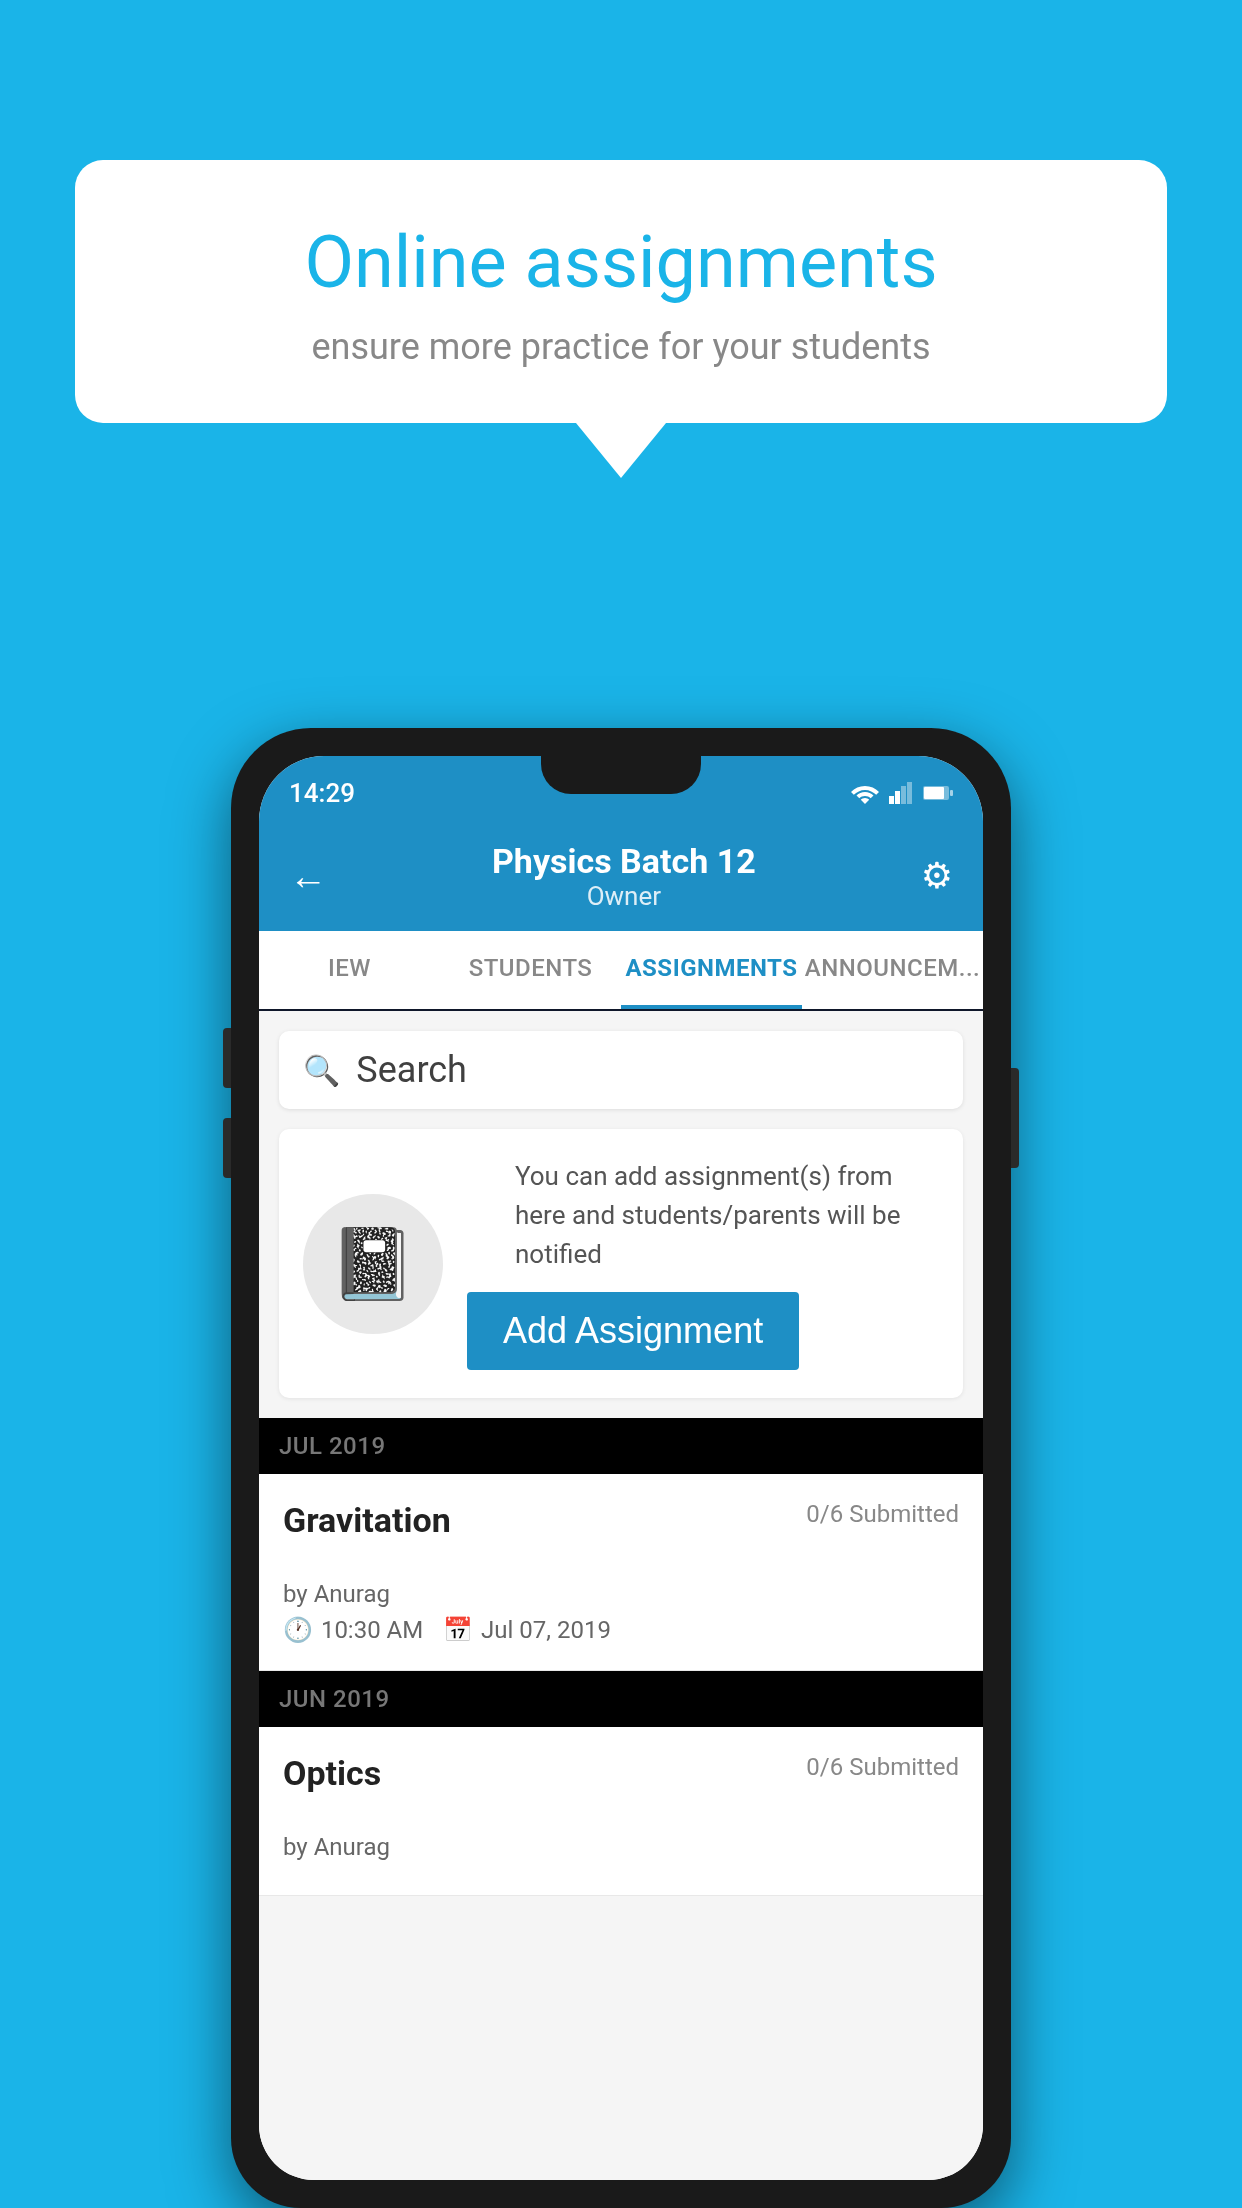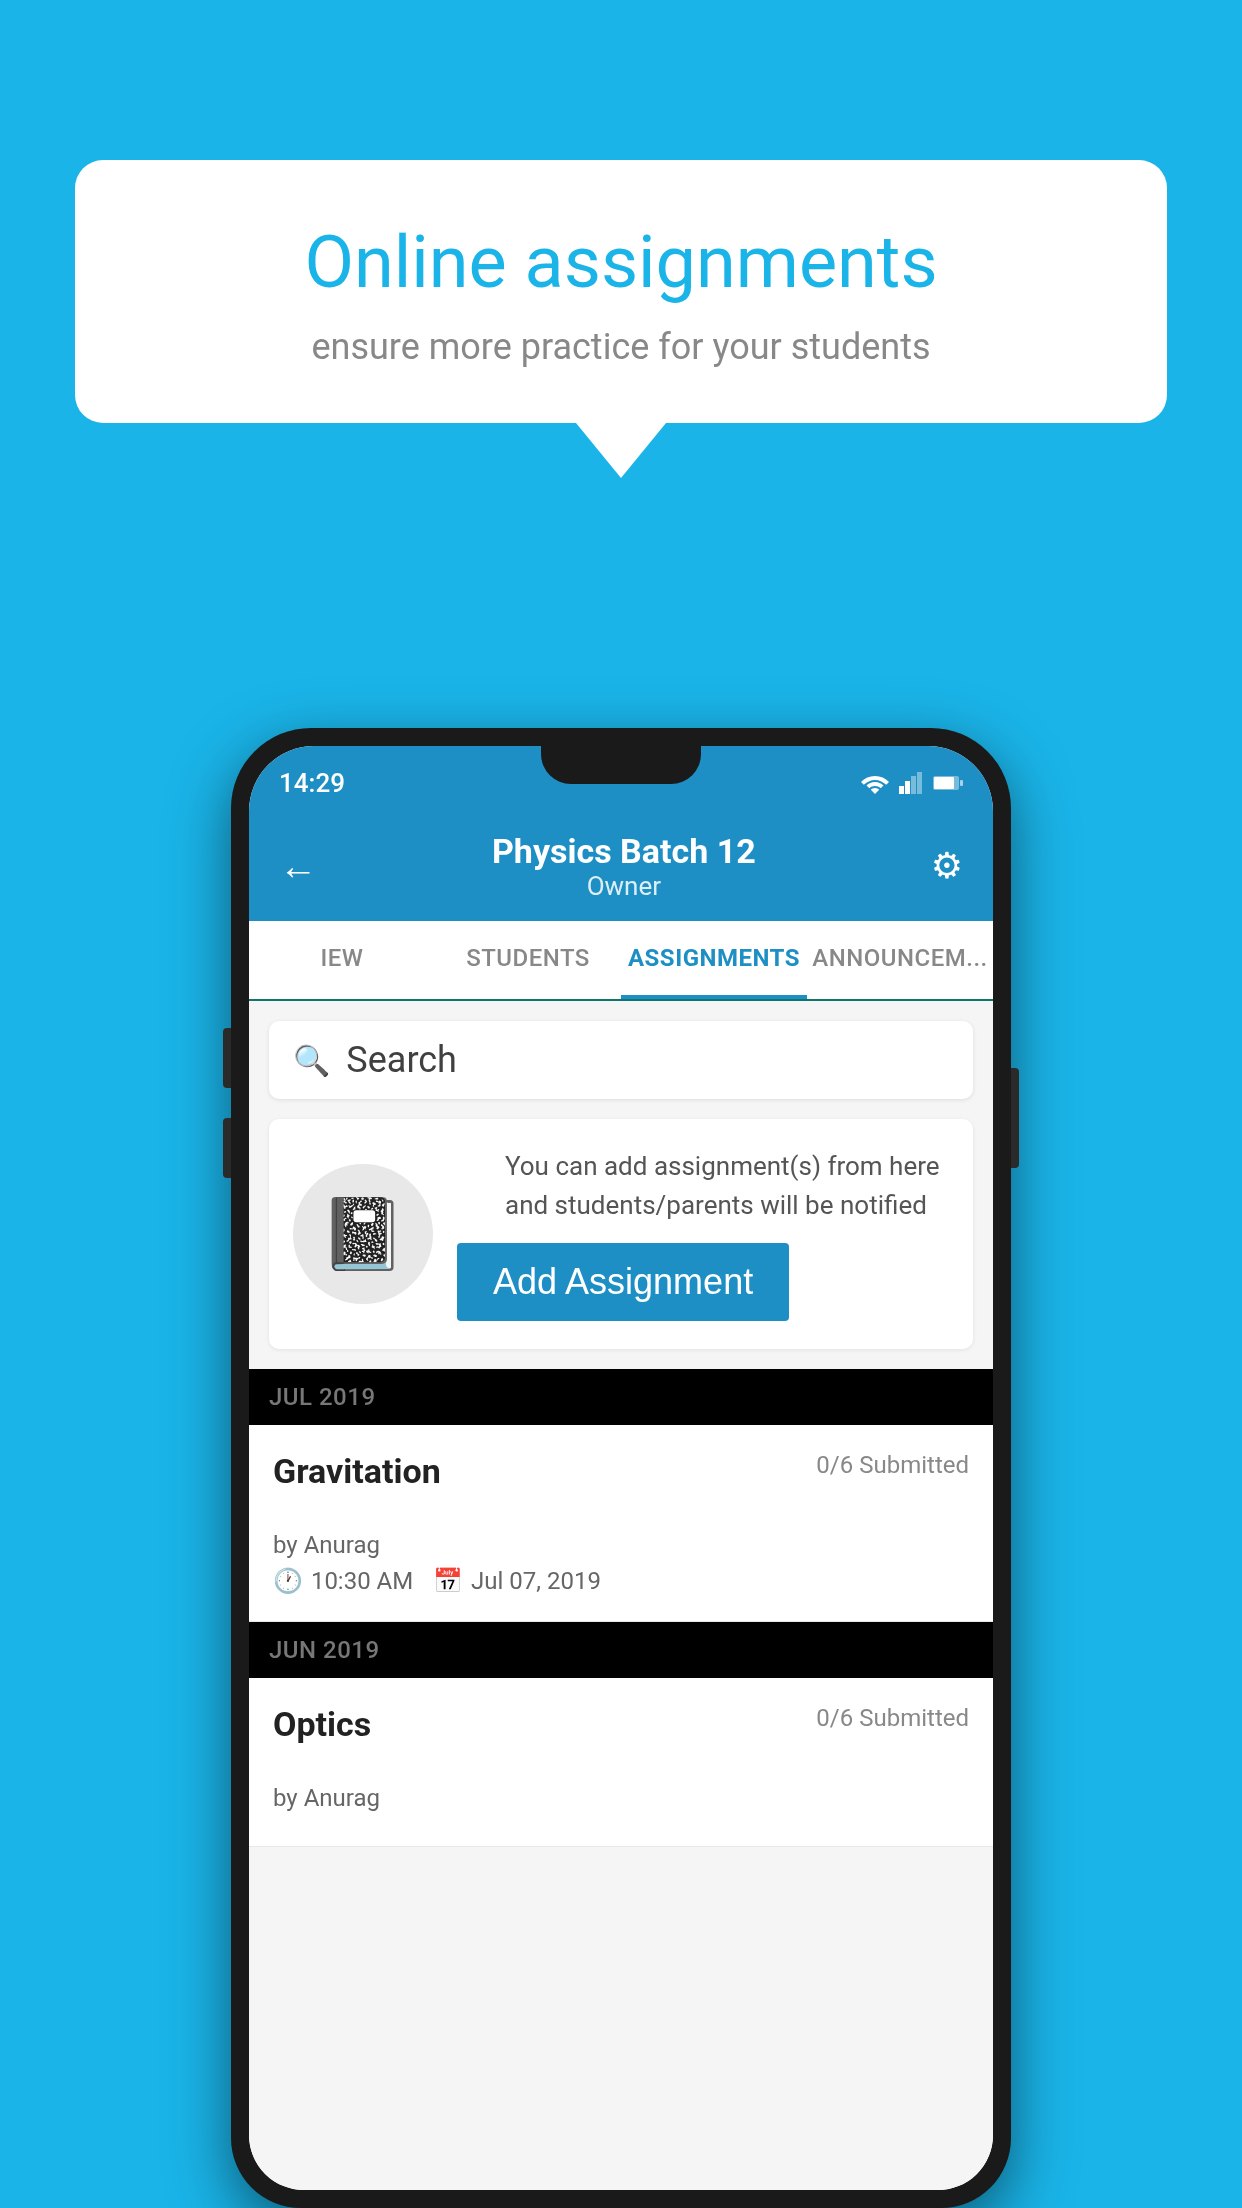--- a/index.html
+++ b/index.html
@@ -58,21 +58,21 @@
     
     .phone-frame {
       position: absolute;
       bottom: 0;
       left: 50%;
       transform: translateX(-50%);
       width: 780px;
       height: 1480px;
       background: #1a1a1a;
       border-radius: 80px 80px 70px 70px;
-      padding: 18px;
+      padding: 28px;
       box-shadow: 0 20px 60px rgba(0,0,0,0.5);
     }
 
     .phone-screen {
       width: 100%;
       height: 100%;
       background: #fff;
       border-radius: 65px 65px 55px 55px;
       overflow: hidden;
       position: relative;
@@ -151,21 +151,21 @@
 
     .header-gear {
       color: white;
       font-size: 36px;
     }
 
     
     .tabs-bar {
       display: flex;
       background: white;
-      border-bottom: 2px solid #0f766e;
+      border-bottom: 2px solid #0f172a;
       height: 80px;
     }
 
     .tab-item {
       flex: 1;
       display: flex;
       align-items: center;
       justify-content: center;
       font-size: 24px;
       color: #888;

